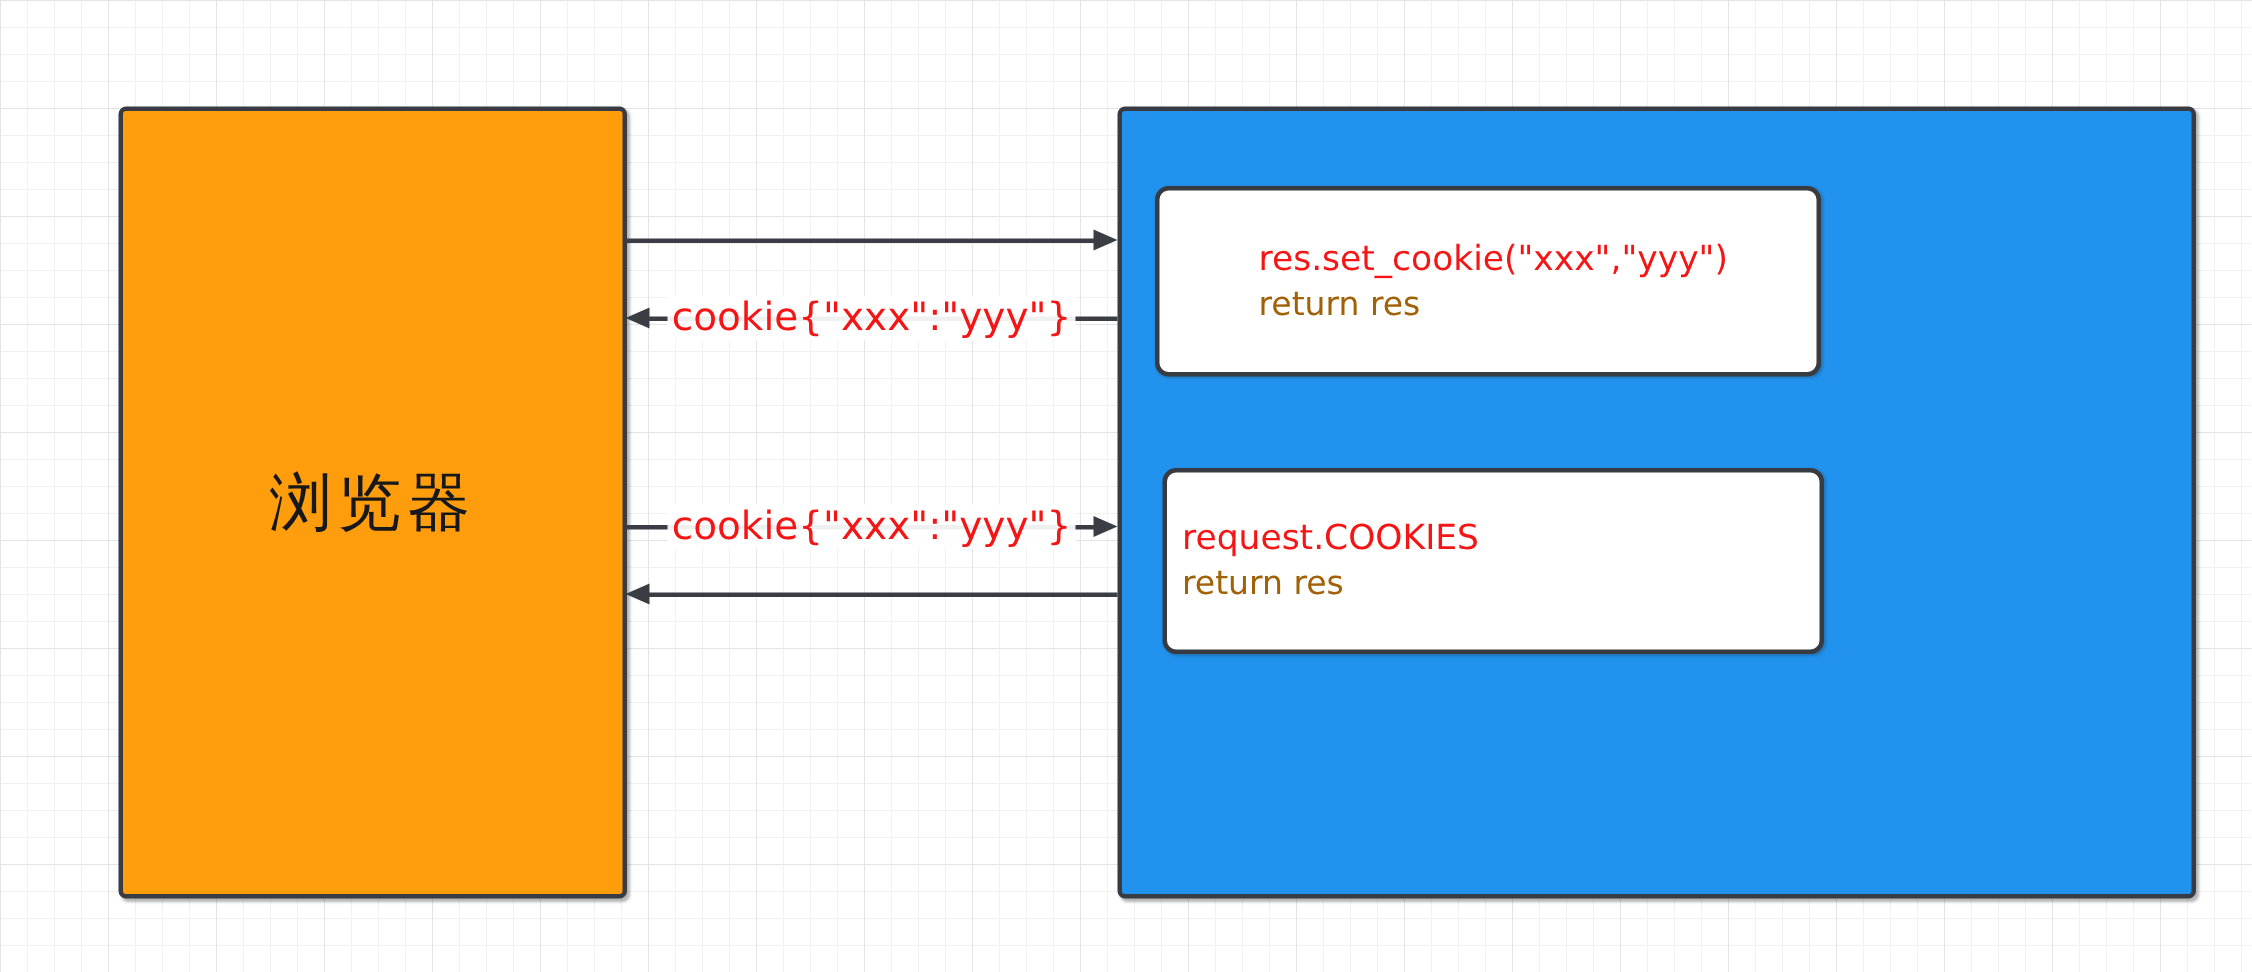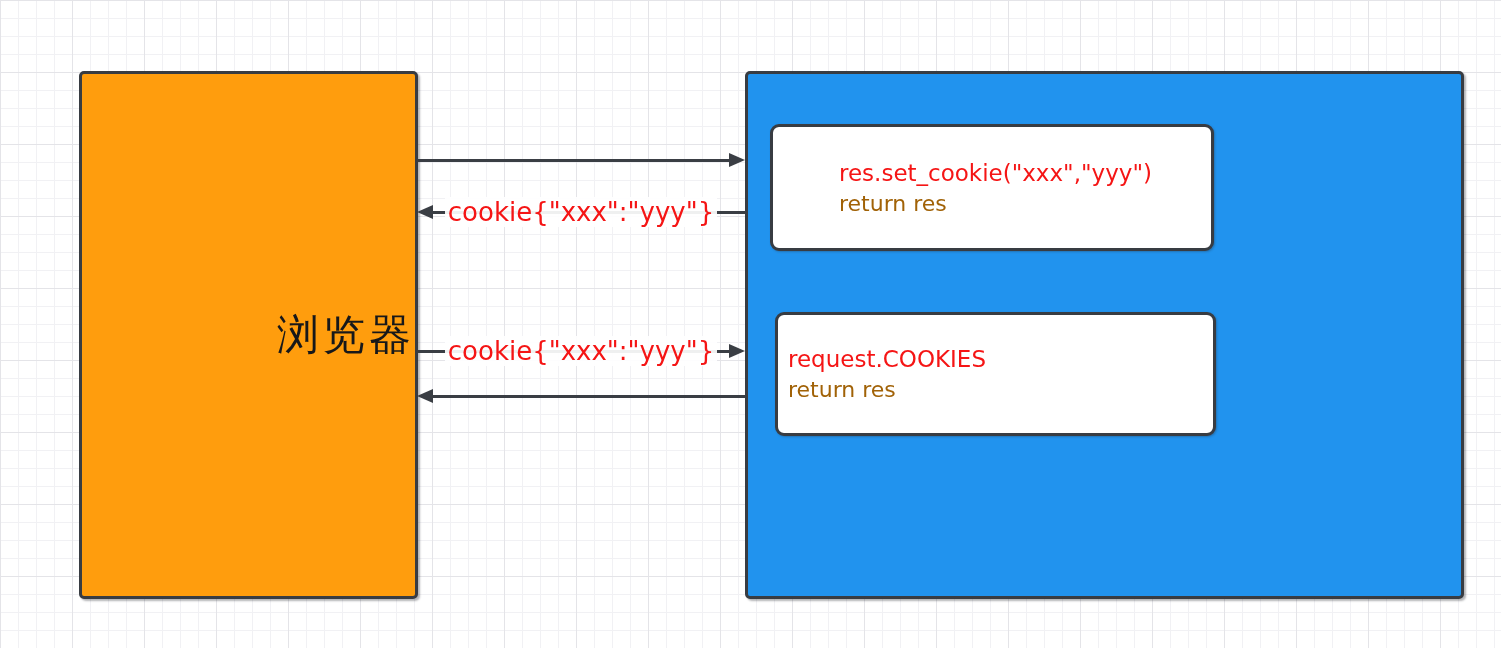--- a/index.html
+++ b/index.html
@@ -29,21 +29,21 @@
     border-radius: 5px;
     box-shadow: 2px 2px 2px rgba(40,44,50,0.35);
     box-sizing: border-box;
   }
   .browser-node {
     left: 79px; top: 71px;
     width: 339px; height: 528px;
     background: #ff9d0d;
     display: flex;
     align-items: center;
-    justify-content: flex-end;
+    justify-content: center;
   }
   .browser-label {
     font-family: "DejaVu Serif", "Liberation Serif", serif;
     font-size: 42px;
     letter-spacing: 4px;
     color: #17181a;
   }
   .server-node {
     left: 745px; top: 71px;
     width: 719px; height: 528px;

